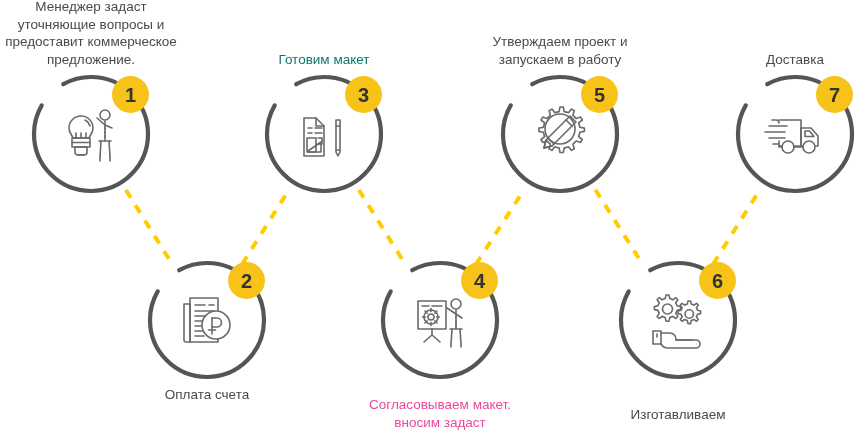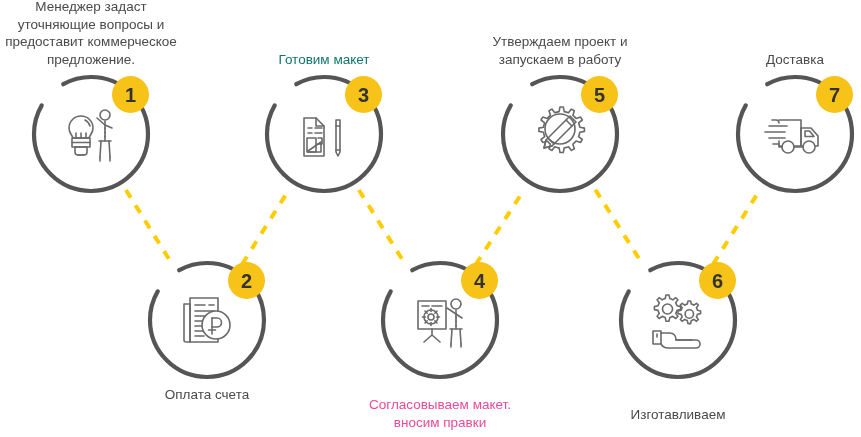--- a/index.html
+++ b/index.html
@@ -227,21 +227,21 @@
         <path d="M48 45 l-1 15 M56 45 l1 15"></path>
         <path d="M47 60 l0 3 M57 60 l0 3"></path>
         <path d="M52 33 l0 1 M52 37 l0 1 M52 41 l0 1"></path>
       </g>
     </svg>
           </div>
           <div class="badge" style="background: rgb(247, 195, 24); color: rgb(51, 51, 51);">4</div>
         </div>
         <div class="caption below" style="color: #ec4899; margin-top: 10px;">
           <div>Согласовываем макет.</div>
-          <div>вносим правки</div>
+          <div>вносим задаст</div>
         </div>
       </div>
       <div class="step" style="left: 560px; top: 134px;">
         <div class="ring-wrap">
           <svg class="ring-svg" viewBox="0 0 122 122">
             <circle cx="61" cy="61" r="57" fill="none" stroke="#555555" stroke-width="4.2" stroke-linecap="round" stroke-dasharray="327.6995296959513 30.442032813285095" stroke-dashoffset="29.546678907011998" transform="rotate(-90 61 61)"></circle>
           </svg>
           <div class="icon-box">
     <svg viewBox="0 0 72 72">
       <g fill="none" stroke="#6a6a6a" stroke-width="1.6" stroke-linecap="round" stroke-linejoin="round">

